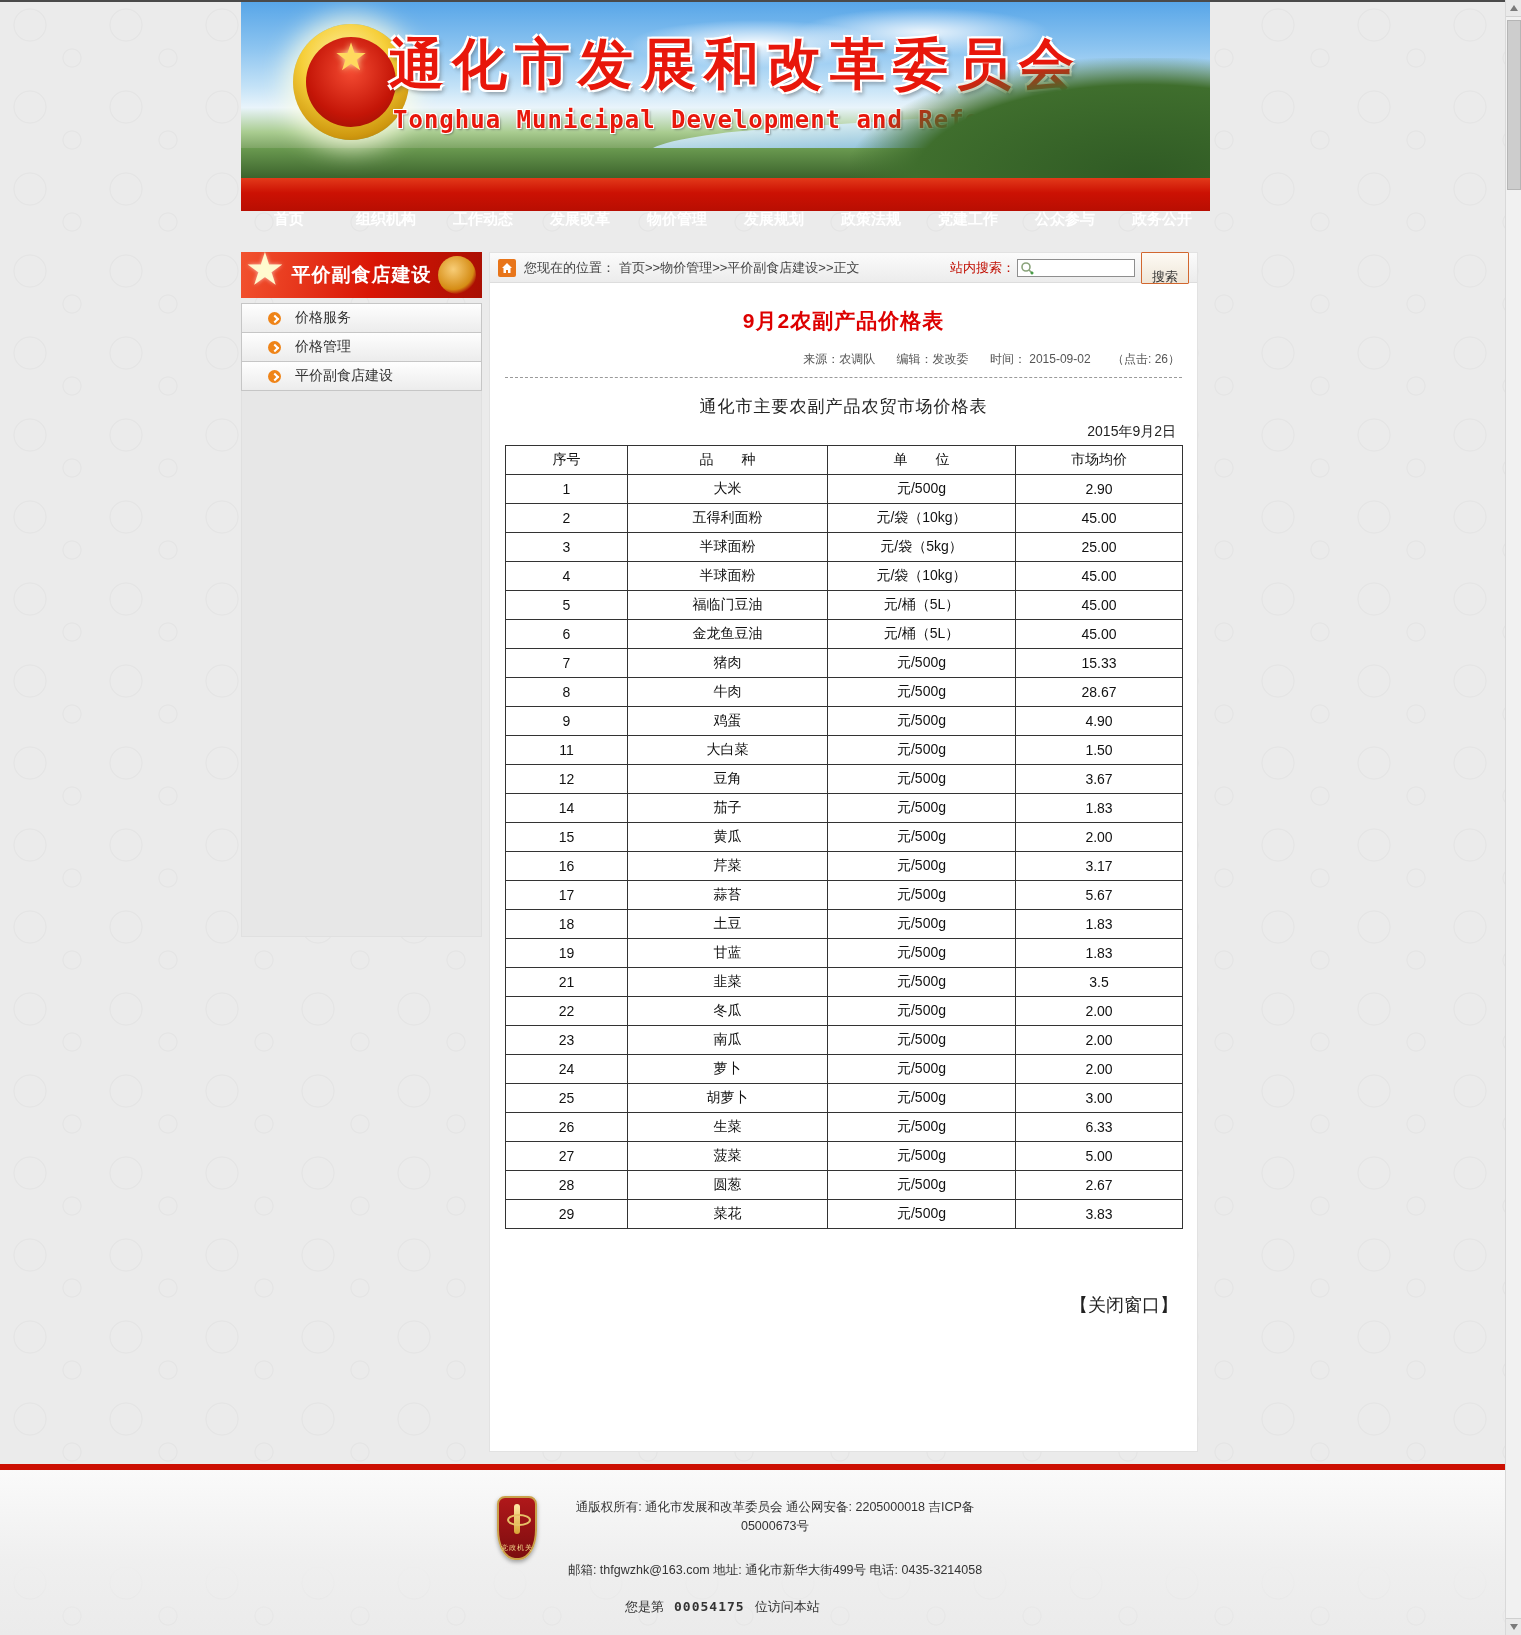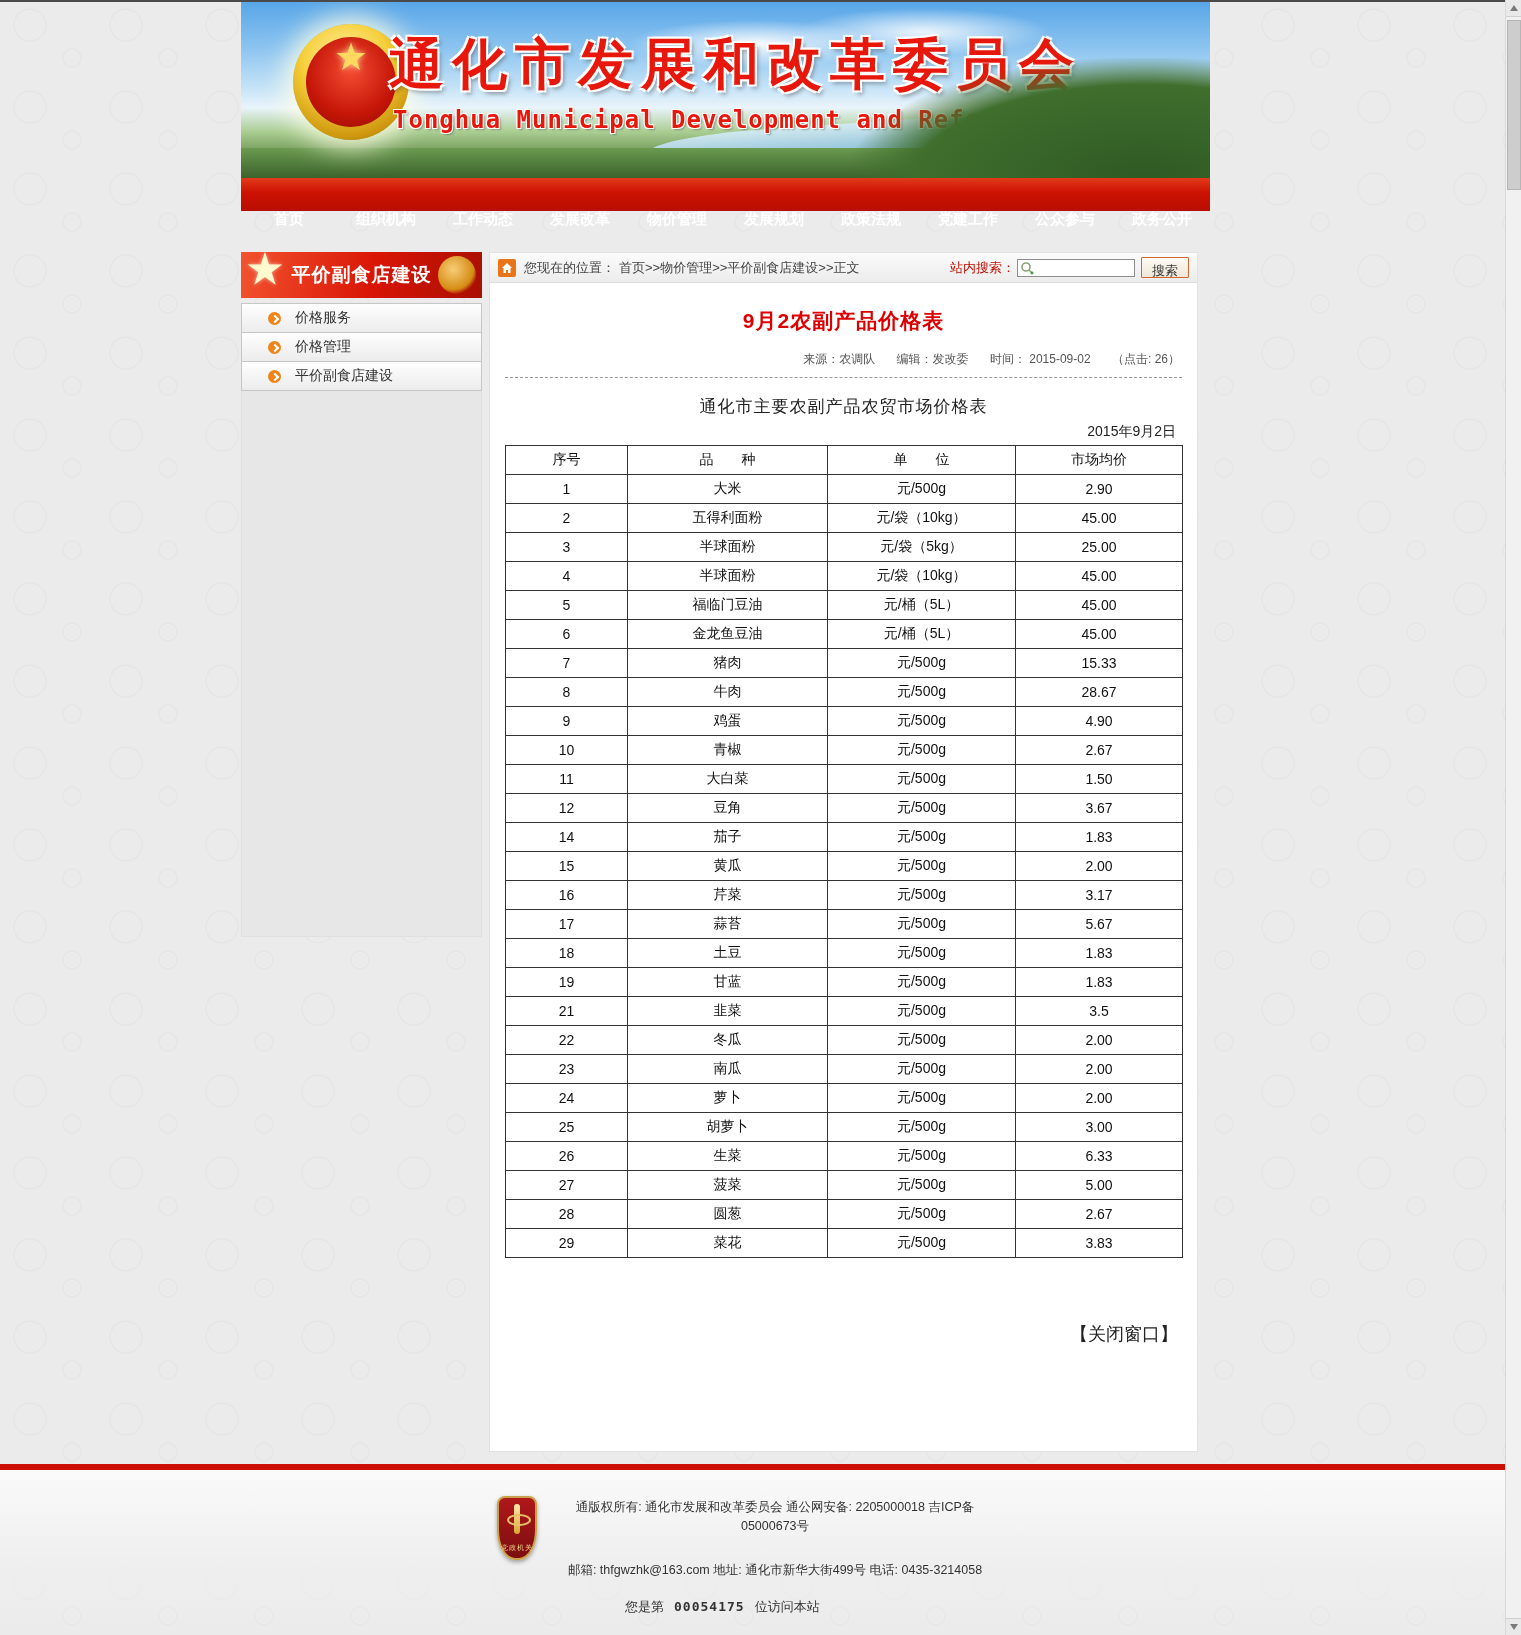--- a/index.html
+++ b/index.html
@@ -122,21 +122,21 @@
   }
   .crumb-path{ color:#444; text-decoration:none; cursor:pointer; margin-left:4px; }
   .search-group{ margin-left:auto; display:flex; align-items:center; }
   .search-label{ color:#c00d00; font-size:13px; margin-right:2px; }
   .search-wrap{ position:relative; }
   .search-wrap input{
     width:118px; height:18px; border:1px solid #8e8e8e; background:#fff; padding:0 2px 0 20px; font-size:12px;
   }
   .mag{ position:absolute; left:3px; top:2px; }
   .search-btn{
-    margin-left:6px; height:21px; padding:4px 10px; font-size:13px; color:#333; cursor:pointer;
+    margin-left:6px; height:21px; padding:15px 10px; font-size:13px; color:#333; cursor:pointer;
     background:linear-gradient(180deg,#fdfaf4,#efe6d8); border:1px solid #d2672f; border-radius:1px;
   }
 
   
   .article{ padding:0 15px; }
   .art-title{ margin-top:24px; text-align:center; font-size:21px; font-weight:bold; color:#dd0000; letter-spacing:1px; }
   .art-meta{ margin-top:16px; text-align:right; font-size:12px; color:#555; padding-right:2px; }
   .art-meta span{ margin-left:18px; }
   .dashes{ margin-top:9px; border-bottom:1px dashed #9a9a9a; }
   .art-subtitle{ margin-top:17px; text-align:center; font-size:17px; font-weight:normal; color:#222; letter-spacing:1px; }
@@ -382,26 +382,20 @@
                 <td>28.67</td>
               </tr>
 
               <tr class="trow">
                 <td>9</td>
                 <td>鸡蛋</td>
                 <td>元/500g</td>
                 <td>4.90</td>
               </tr>
 
-              <tr class="trow">
-                <td>10</td>
-                <td>青椒</td>
-                <td>元/500g</td>
-                <td>2.67</td>
-              </tr>
 
               <tr class="trow">
                 <td>11</td>
                 <td>大白菜</td>
                 <td>元/500g</td>
                 <td>1.50</td>
               </tr>
 
               <tr class="trow">
                 <td>12</td>

